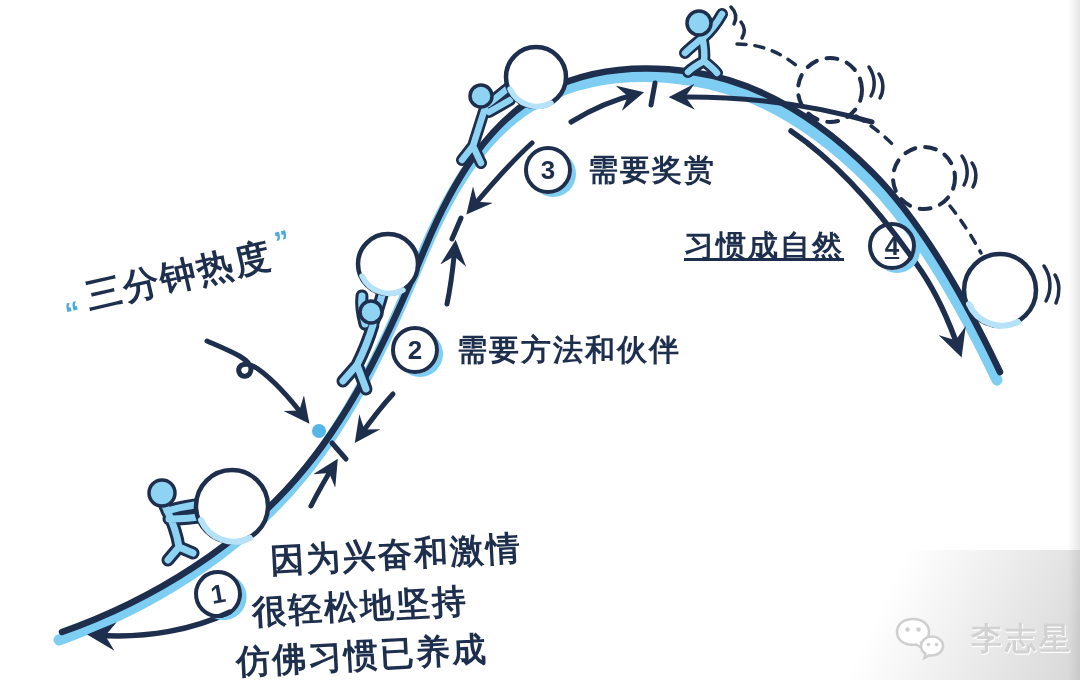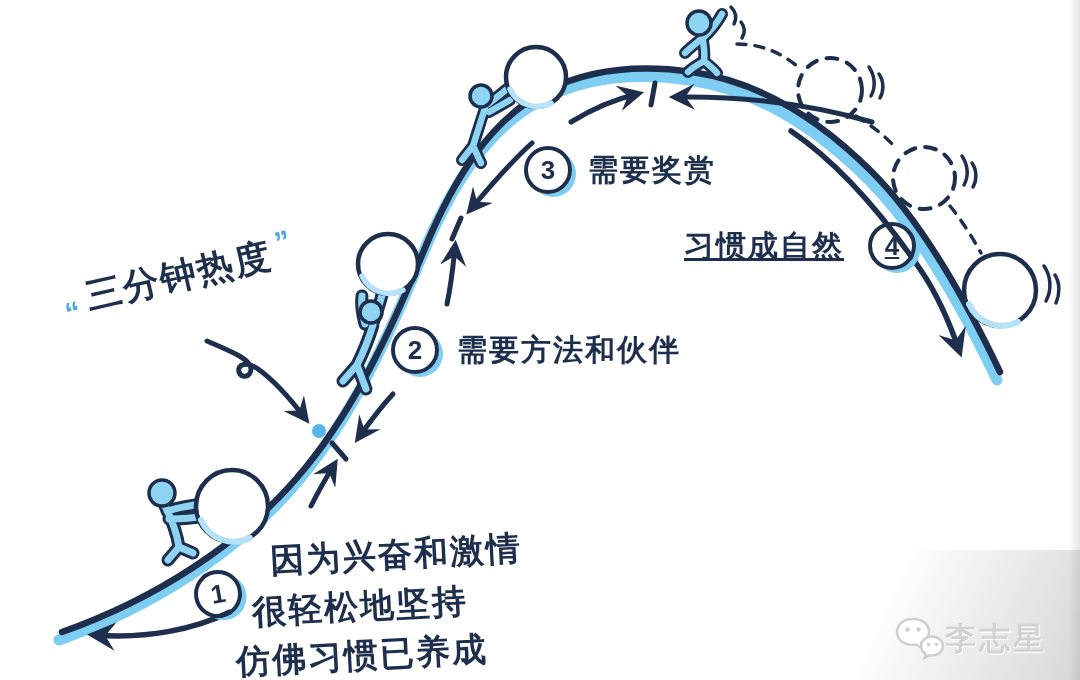--- a/index.html
+++ b/index.html
@@ -30,21 +30,21 @@
     position:absolute;left:60px;top:252px;transform:rotate(-13deg);
     color:var(--ink);font-weight:700;font-size:36px;white-space:nowrap;letter-spacing:3px;
   }
   #enthusiasm .q{color:var(--marker-deep);font-size:30px;font-weight:700;}
   #enthusiasm .q.open{display:inline-block;transform:translateY(10px);margin-right:6px;}
   #enthusiasm .q.close{display:inline-block;transform:translateY(-12px);margin-left:6px;}
   .s1line{position:absolute;color:var(--ink);font-weight:700;font-size:34px;
     letter-spacing:2px;white-space:nowrap;transform:rotate(-3deg);}
   #stage1-num{position:absolute;left:194px;top:570px;transform:rotate(-10deg);}
   #watermark{
-    position:absolute;left:893px;top:616px;display:flex;align-items:center;gap:0;
+    position:absolute;left:893px;top:616px;display:flex;align-items:center;gap:26px;
   }
   #watermark .wm-name{
     color:#d2d2d2;font-size:31px;font-weight:700;letter-spacing:3px;
     text-shadow:0 1px 0 #ffffff, 1px 1px 1px #ffffff;
   }
   #corner-shade{
     position:absolute;right:0;bottom:0;width:300px;height:130px;pointer-events:none;
     background:linear-gradient(115deg, rgba(255,255,255,0) 35%, rgba(150,150,150,0.38) 100%);
   }
   #edge-shade{

